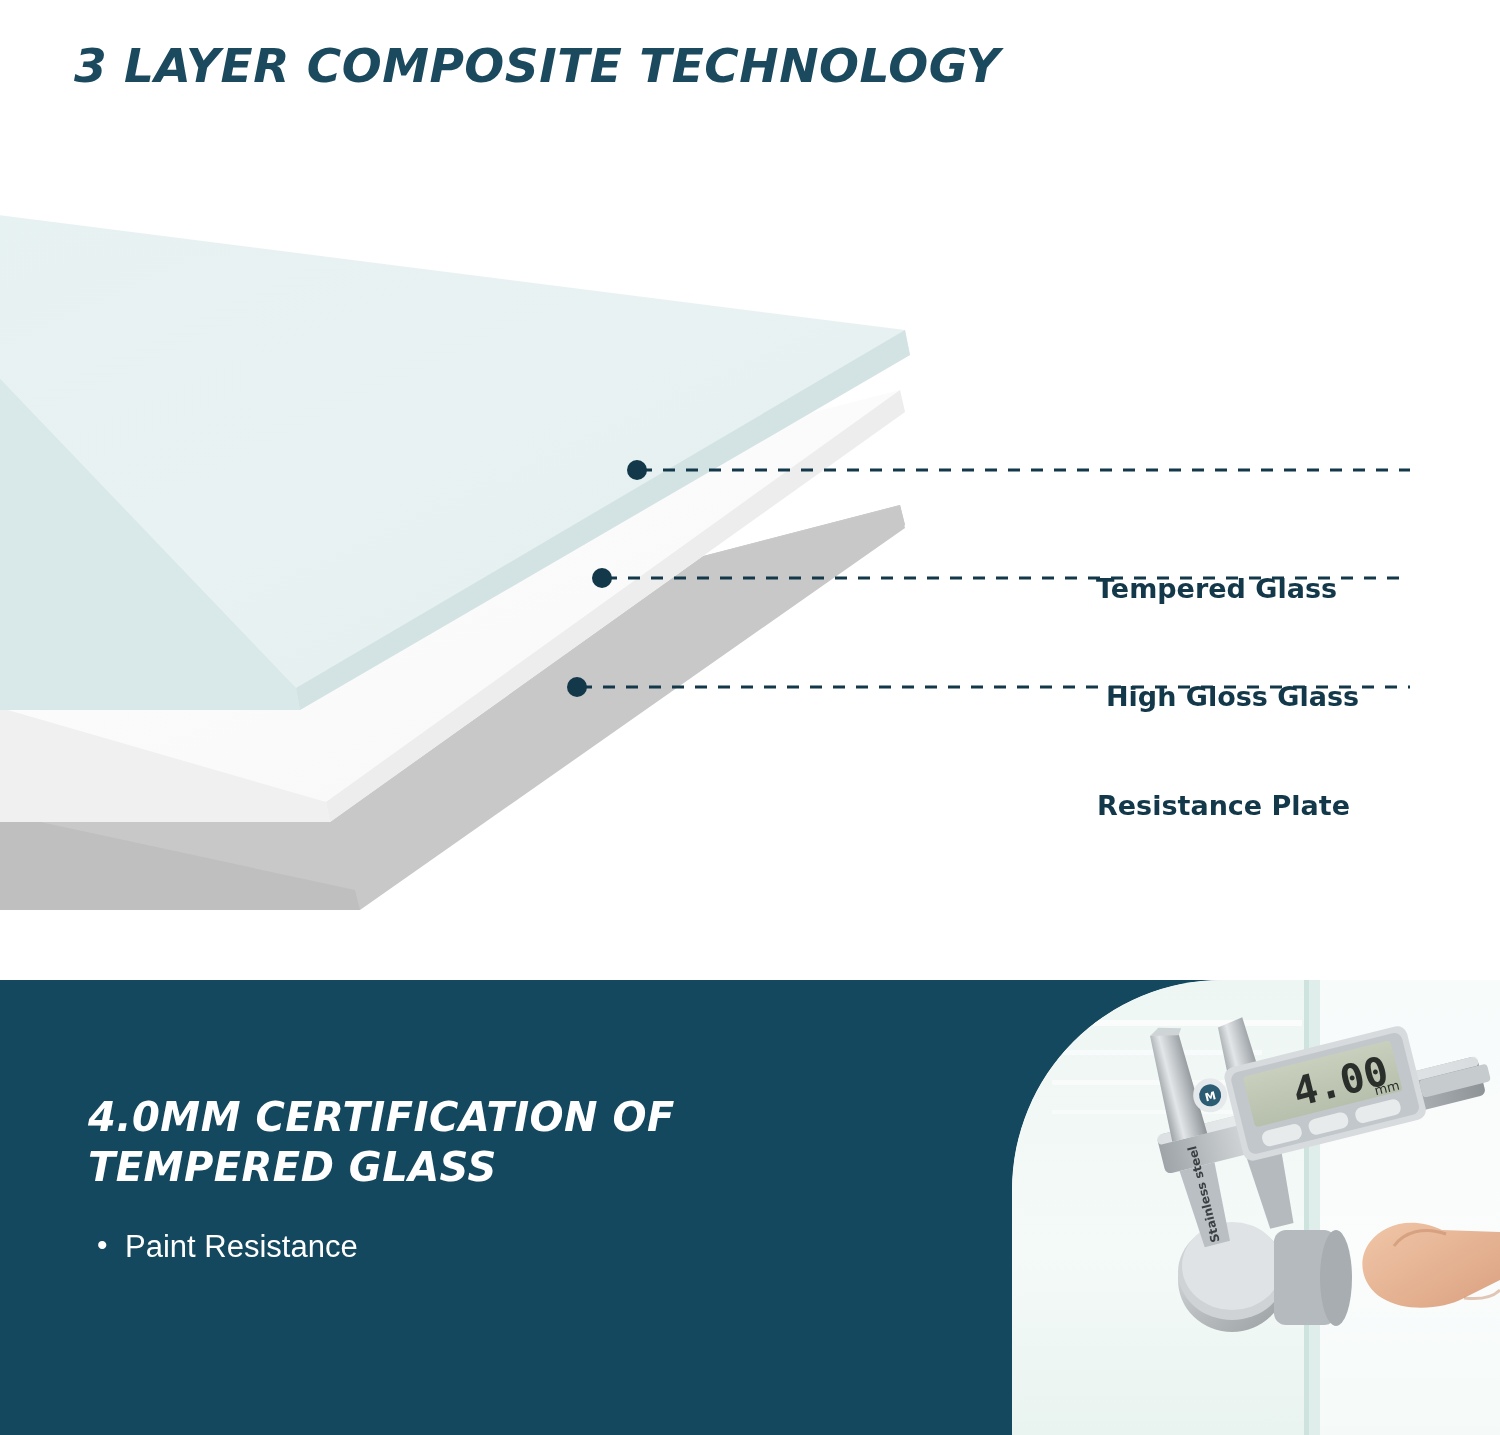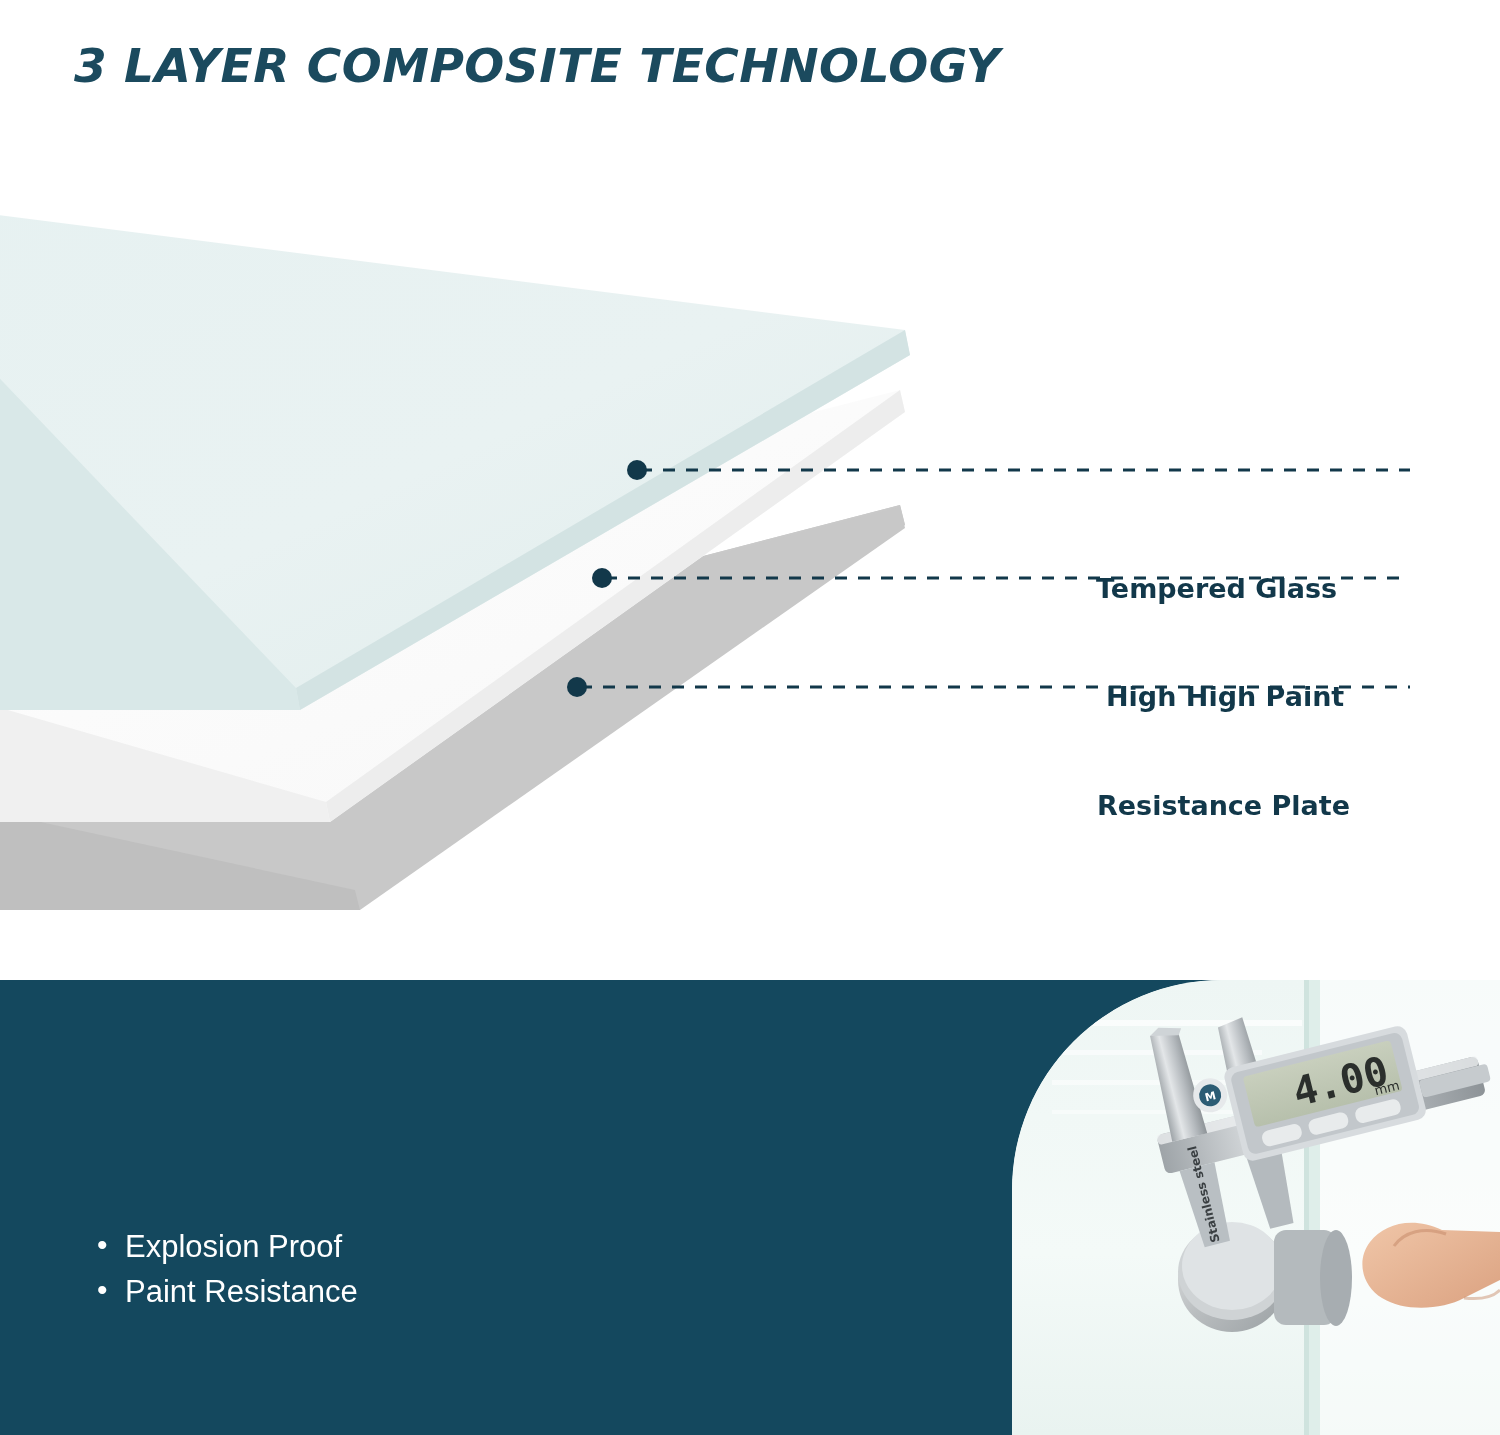--- a/index.html
+++ b/index.html
@@ -164,29 +164,32 @@
         <line x1="580" y1="537" x2="1410" y2="537"></line>
       </g>
       <g fill="#12384a">
         <circle cx="637" cy="320" r="10"></circle>
         <circle cx="602" cy="428" r="10"></circle>
         <circle cx="577" cy="537" r="10"></circle>
       </g>
     </svg>
 
     <div class="callout c1">Tempered Glass</div>
-    <div class="callout c2">High High Paint</div>
+    <div class="callout c2">High Gloss Glass</div>
     <div class="callout c3">Resistance Plate</div>
   </div>
 
   <div class="bottom-panel">
 
+    <div class="bottom-title">
+      <div>4.0MM CERTIFICATION OF</div>
+      <div>TEMPERED GLASS</div>
+    </div>
 
     <ul class="bullets">
-      <li>Explosion Proof</li>
       <li>Paint Resistance</li>
     </ul>
 
     <div class="photo">
       <svg width="488" height="455" viewBox="0 0 488 455" xmlns="http://www.w3.org/2000/svg">
         <defs>
           <linearGradient id="glassPanel" x1="0" y1="0" x2="0" y2="1">
             <stop offset="0%" stop-color="#eef6f4"></stop>
             <stop offset="60%" stop-color="#f4faf8"></stop>
             <stop offset="100%" stop-color="#e9f3f0"></stop>

